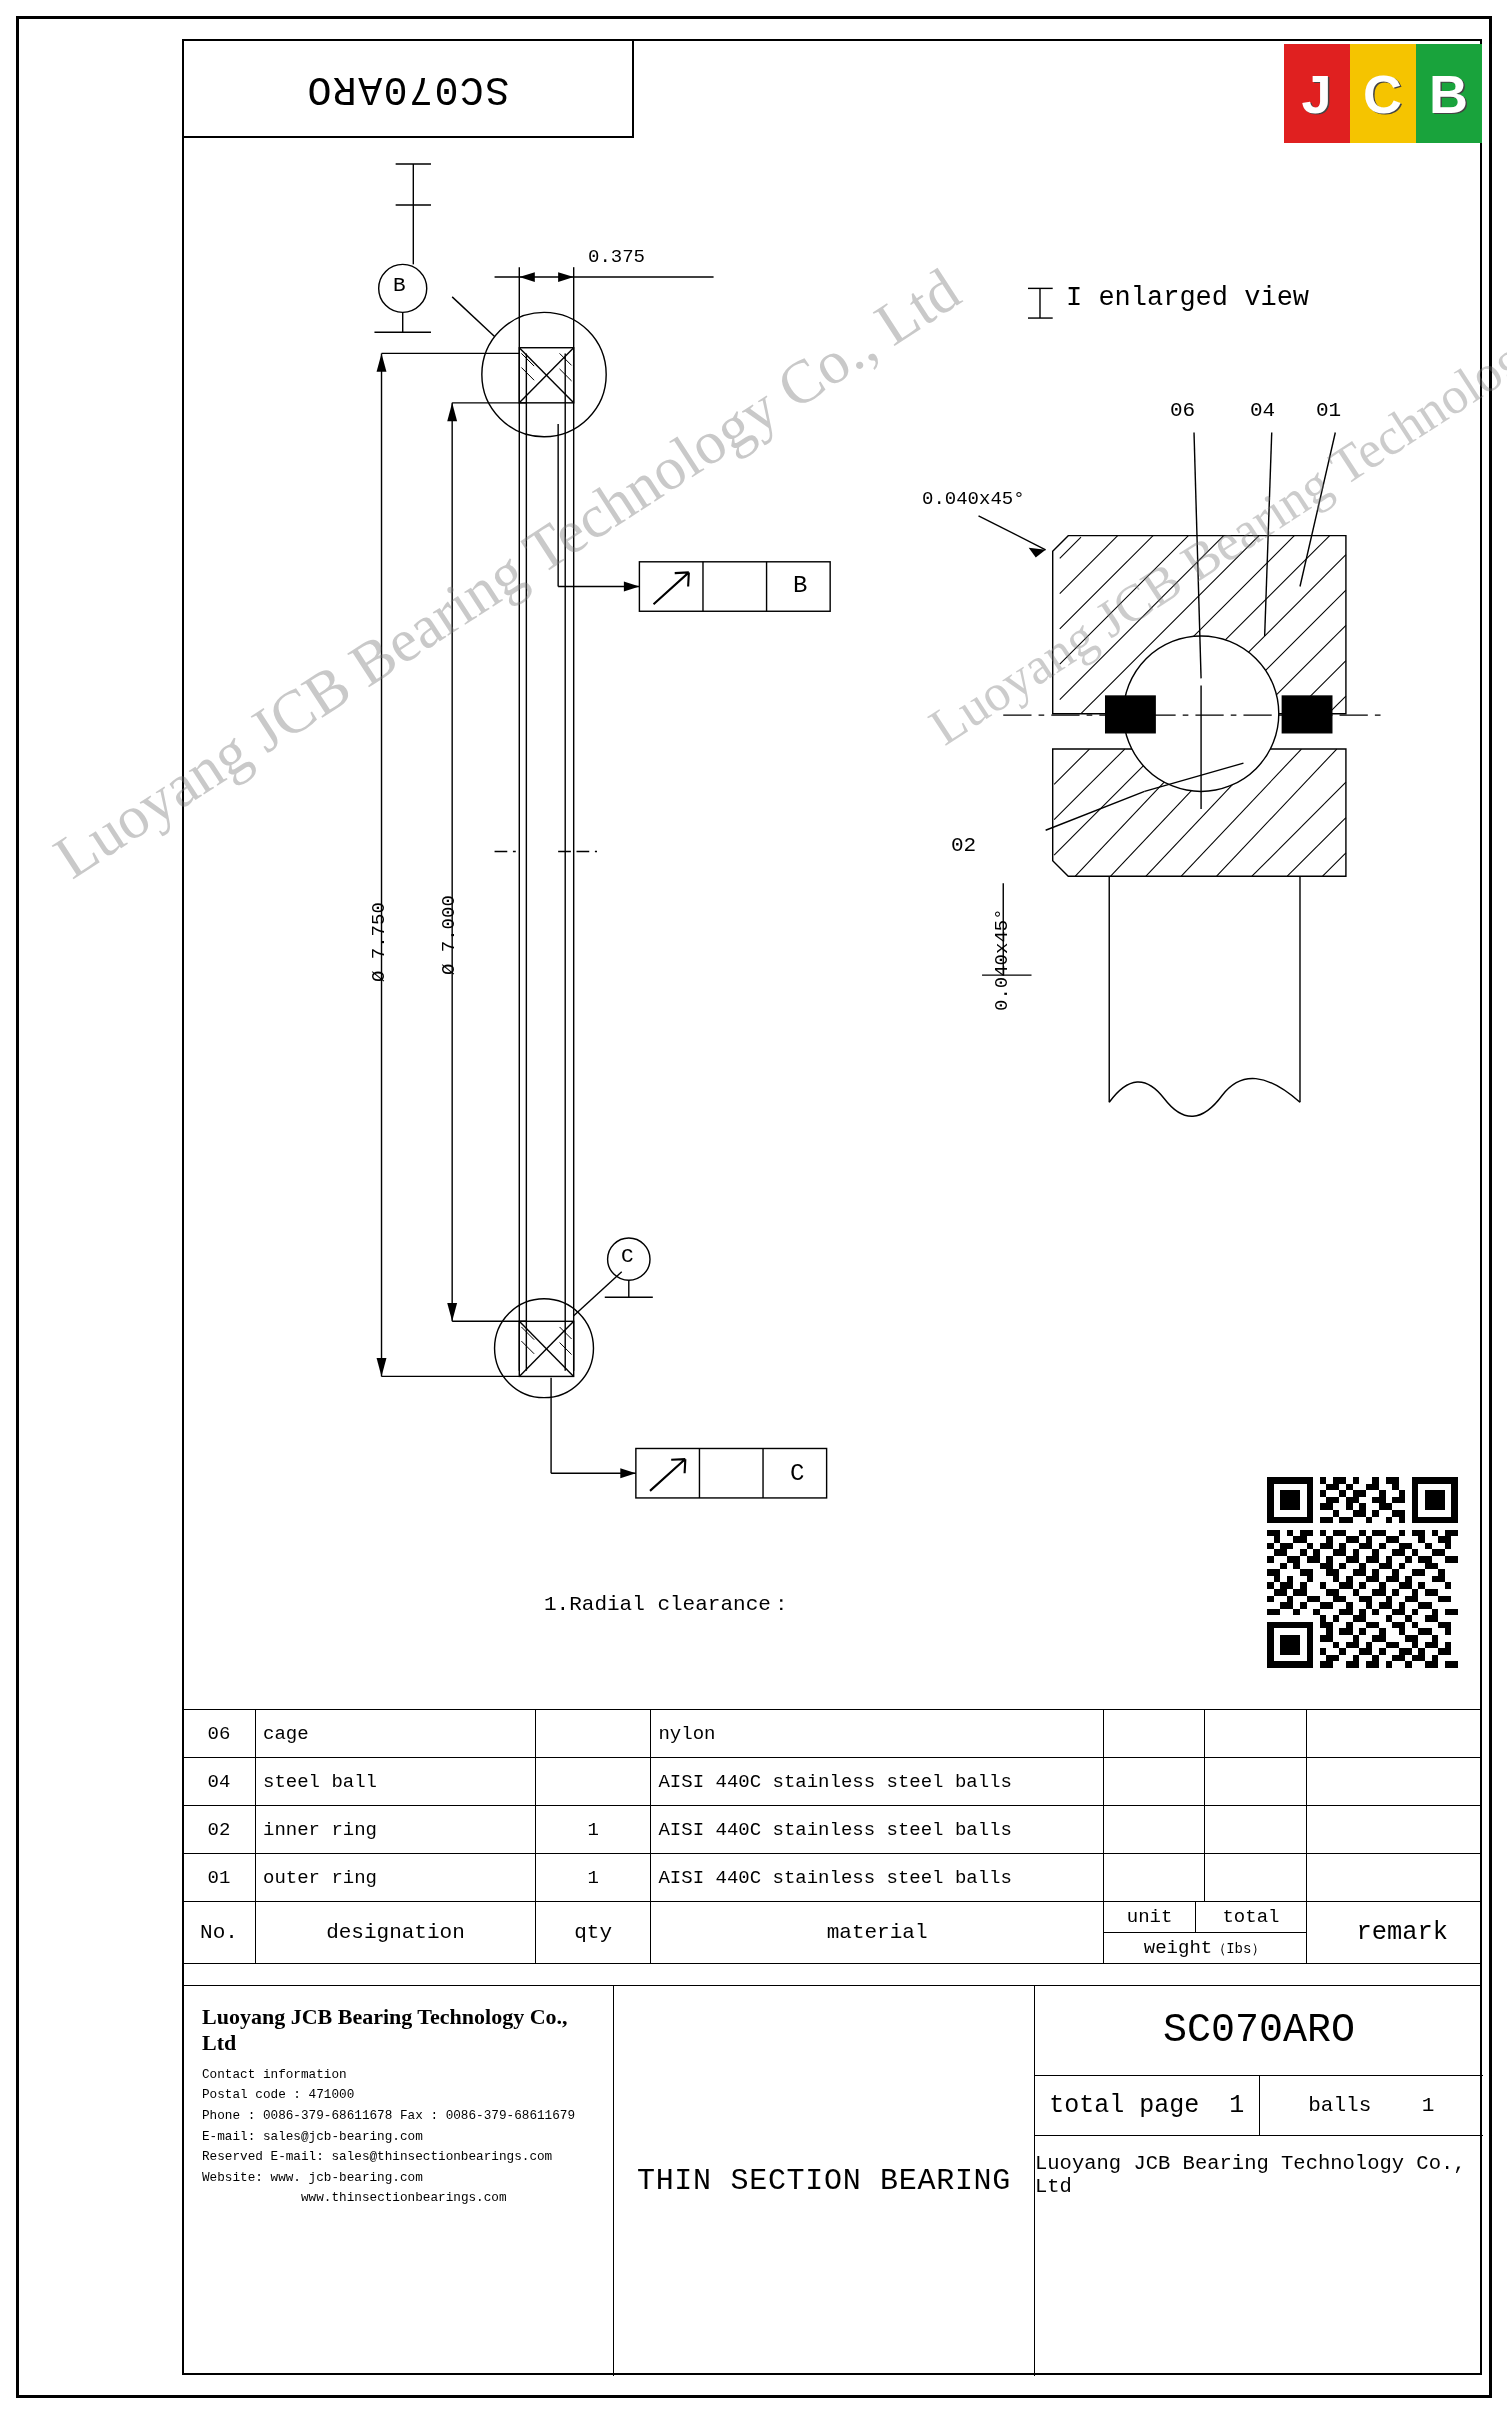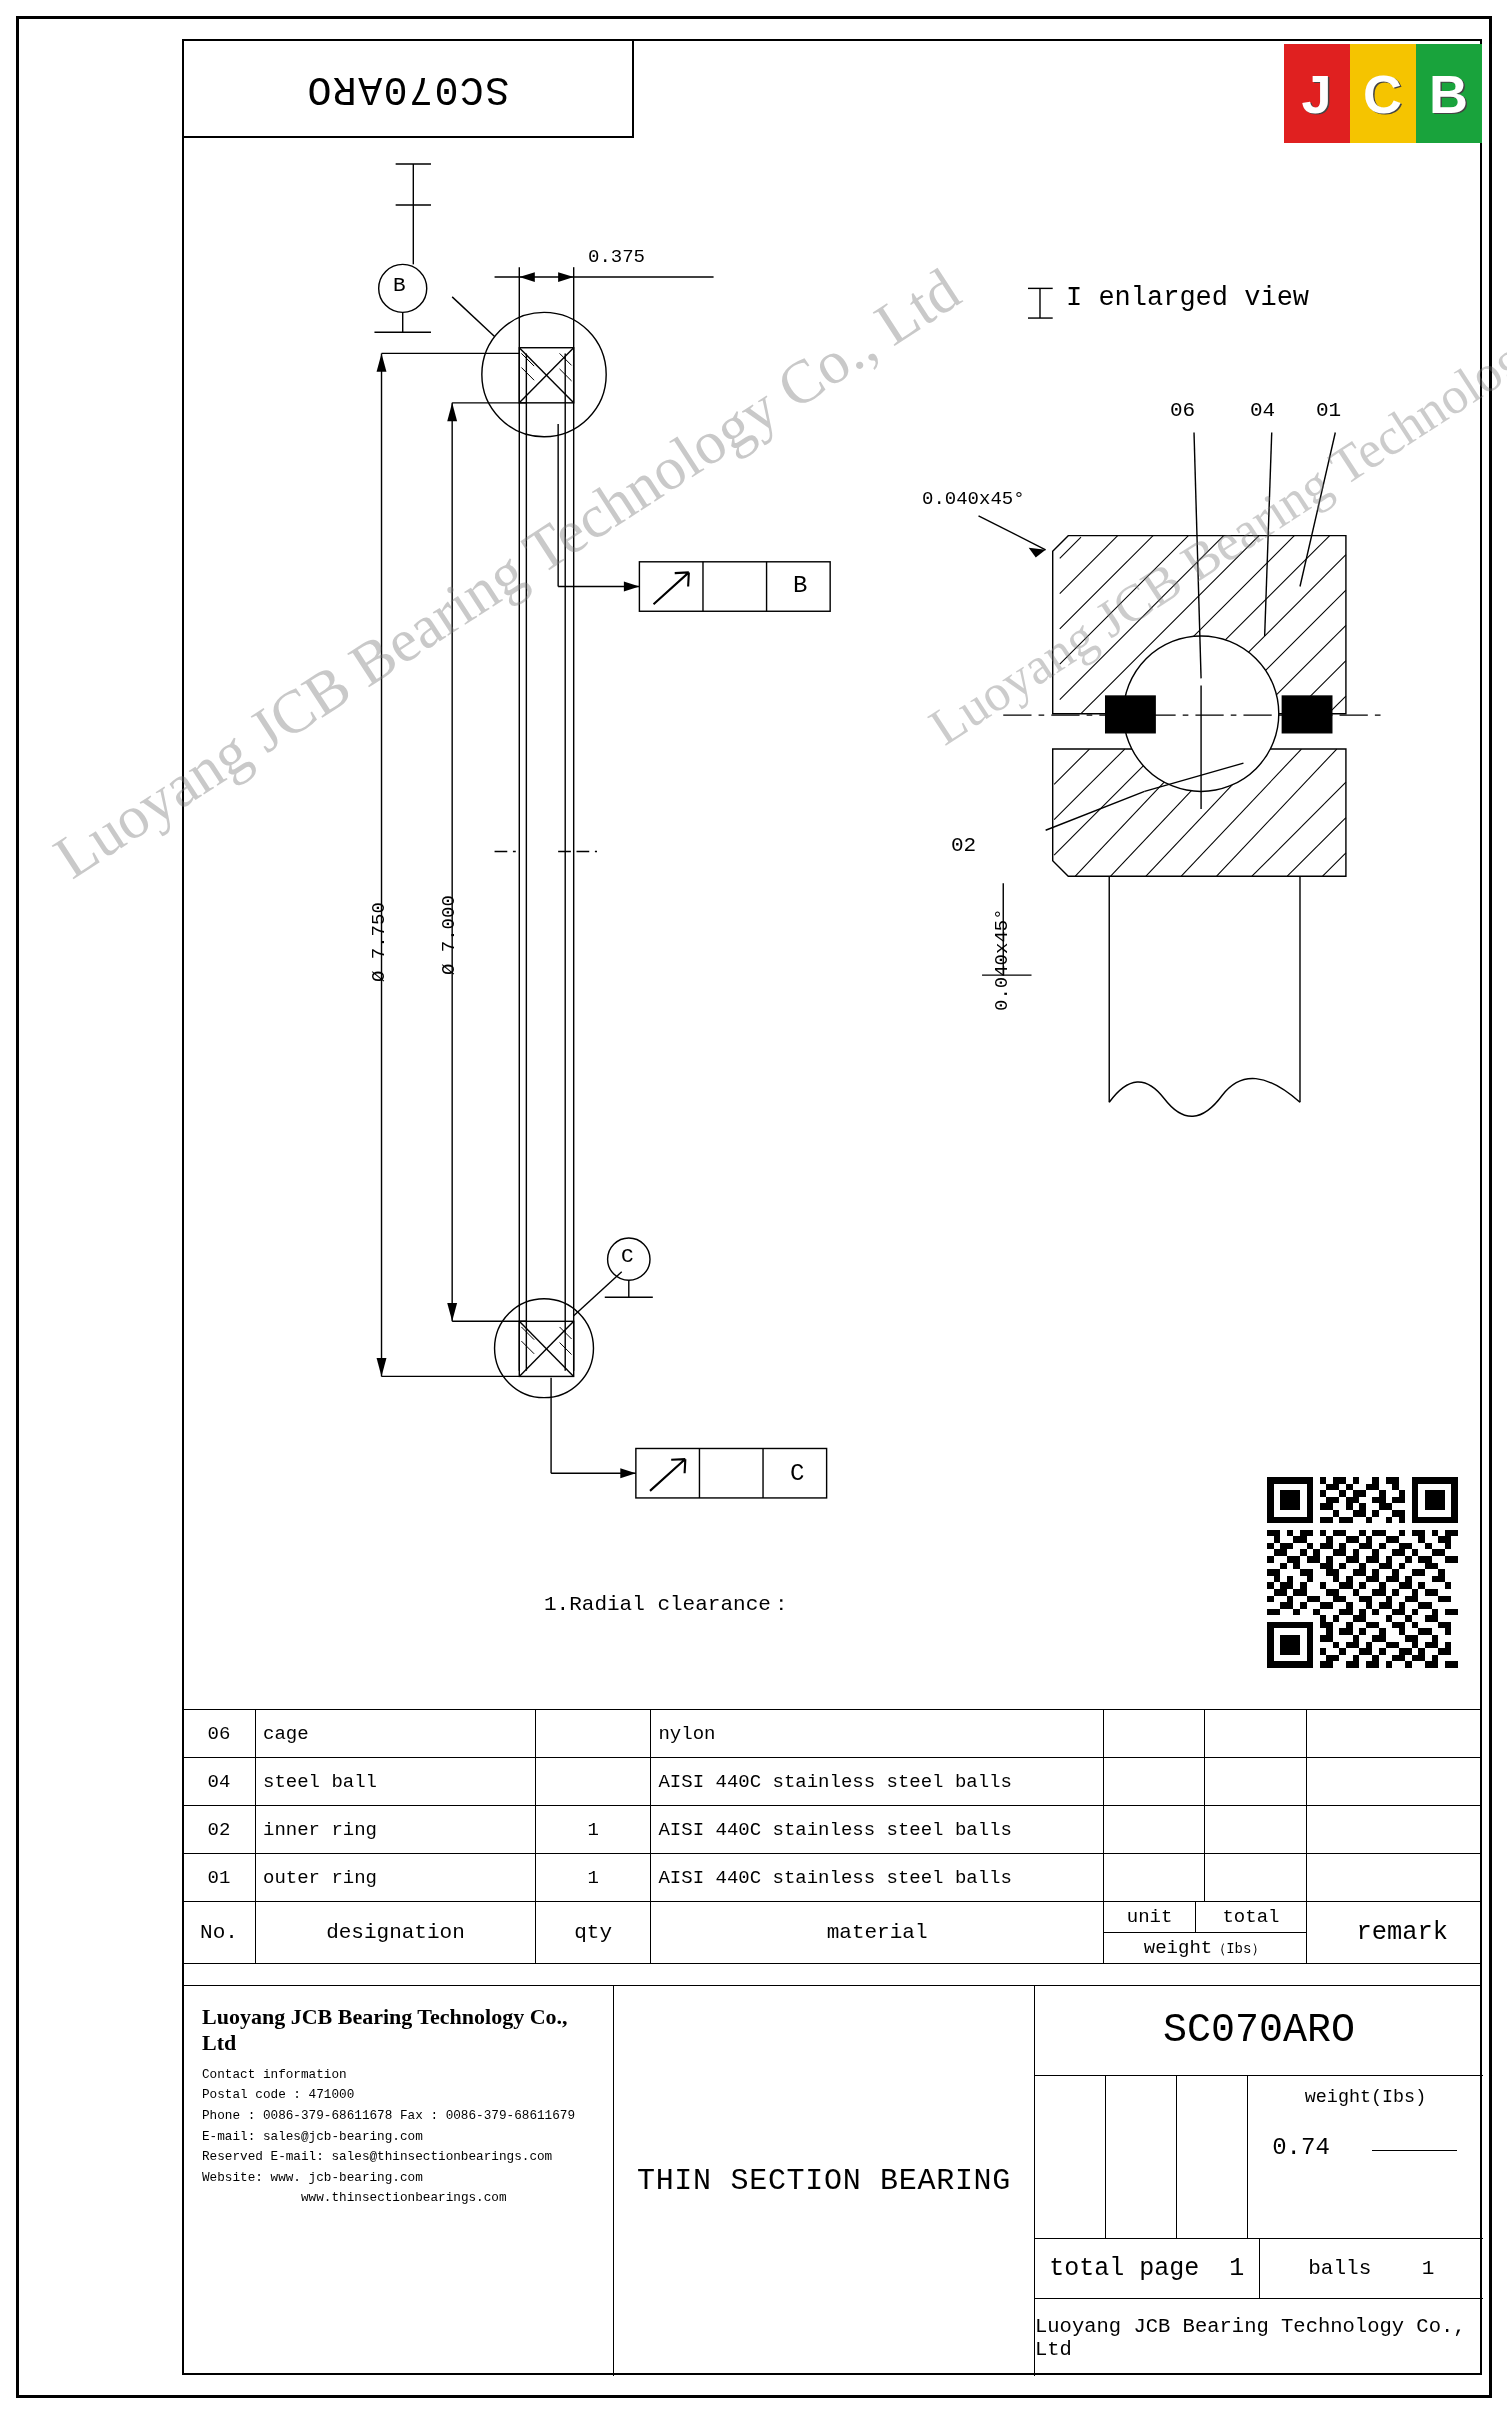--- a/index.html
+++ b/index.html
@@ -583,32 +583,20 @@
       <div class="f-line">Website: www. jcb-bearing.com</div>
       <div class="f-line" style="padding-left:99px;">www.thinsectionbearings.com</div>
     </div>
 
     <div class="f-mid">
       <span class="t">THIN SECTION BEARING</span>
     </div>
 
     <div class="f-right">
       <div class="fr-title">SC070ARO</div>
-      <div class="fr-mid">
-        <div class="cellrow">
-          <div class="cc fr-w1"></div>
-          <div class="cc fr-w2"></div>
-          <div class="cc fr-w3"></div>
-          <div class="fr-wt">
-            <div class="wt-head">weight(Ibs)</div>
-            <div class="wt-val">0.74</div>
-            <div class="wt-dash"></div>
-          </div>
-        </div>
-      </div>
       <div class="fr-pages">
         <div class="pl">
           <span>total page</span>&nbsp;&nbsp;<span>1</span>
         </div>
         <div class="pr">
           <span>balls</span>&nbsp;&nbsp;&nbsp;&nbsp;<span>1</span>
         </div>
       </div>
       <div class="fr-foot">Luoyang JCB Bearing Technology Co., Ltd</div>
     </div>

